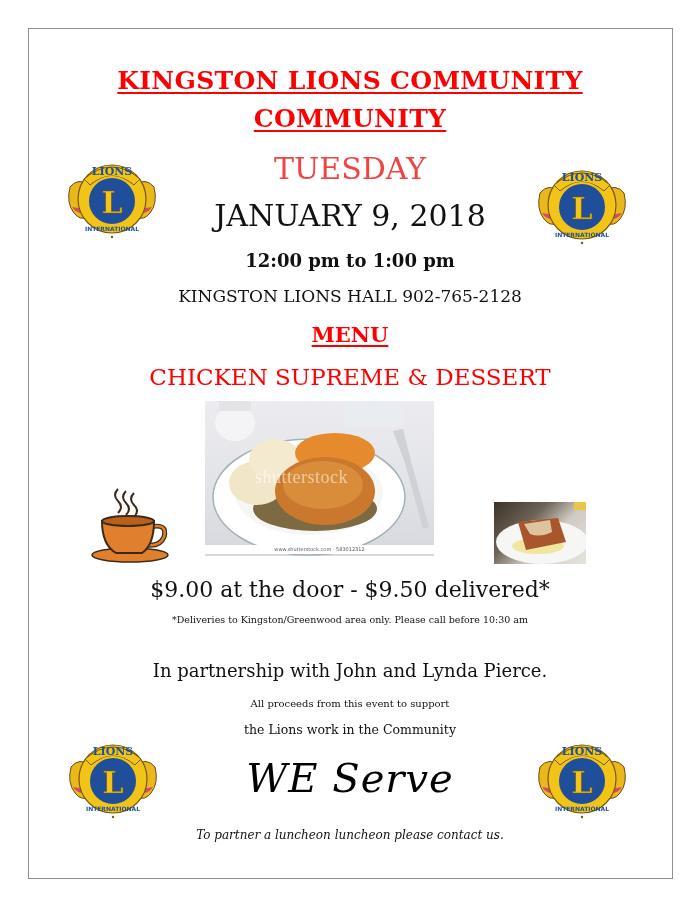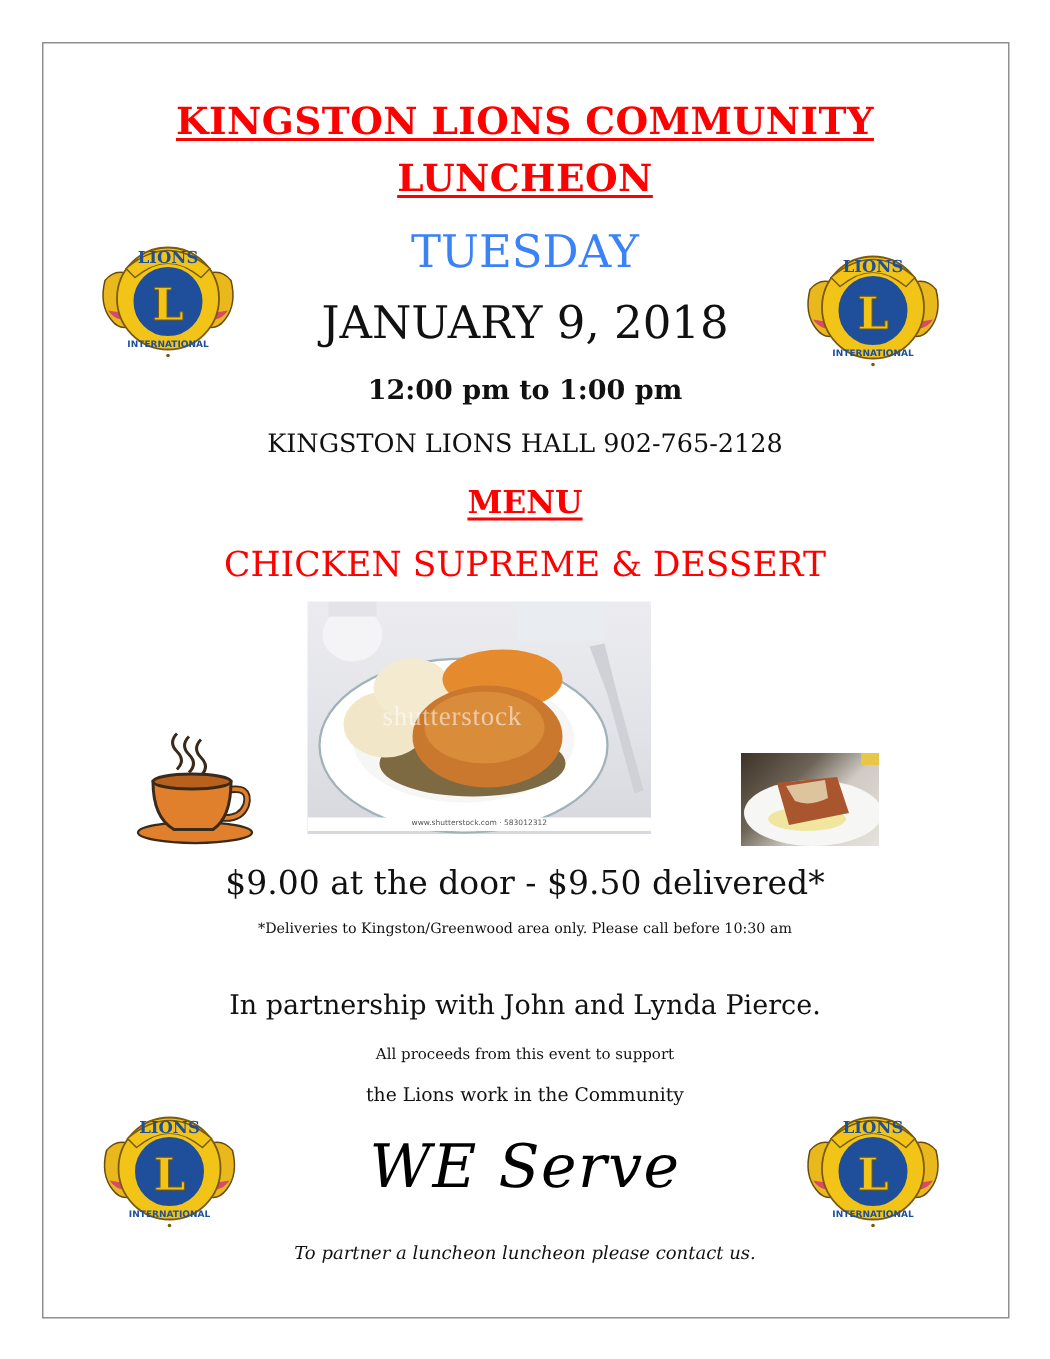--- a/index.html
+++ b/index.html
@@ -13,21 +13,21 @@
   .center-line { position: absolute; left: 0; width: 700px; text-align: center; white-space: nowrap; }
 
   .title {
     color: #ff0000; font-family: "DejaVu Serif", serif; font-weight: bold;
     font-size: 25px; letter-spacing: 0.3px; text-decoration: underline;
     text-decoration-thickness: 2px; text-underline-offset: 3px; line-height: 34px;
   }
   .t1 { top: 64px; }
   .t2 { top: 102px; }
 
-  .day { top: 149px; font-size: 30px; line-height: 40px; color: #3b82f6; }
+  .day { top: 149px; font-size: 30px; line-height: 40px; color: #ef4444; }
   .date { top: 196px; font-size: 30px; line-height: 40px; color: #111; }
   .time { top: 248px; font-size: 18px; font-weight: bold; line-height: 26px; }
   .venue-row { top: 284px; font-size: 17px; line-height: 24px; }
   .venue-row span { display: inline-block; }
   .venue-row .phone { }
 
   .menu-head {
     top: 320px; color: #ff0000; font-weight: bold; font-size: 21px; line-height: 30px;
     text-decoration: underline; text-decoration-thickness: 2px; text-underline-offset: 3px;
   }
@@ -78,21 +78,21 @@
     position: absolute; left: 494px; top: 502px; width: 92px; height: 62px; overflow: hidden;
     background: linear-gradient(135deg, #3c3227 0%, #6d6356 35%, #cfcac3 60%, #e6e3dd 100%);
   }
 </style>
 </head>
 <body>
 
 <div class="page-border"></div>
 
 <div class="center-line title t1">KINGSTON LIONS COMMUNITY</div>
-<div class="center-line title t2">LUNCHEON</div>
+<div class="center-line title t2">COMMUNITY</div>
 
 <svg width="0" height="0" style="position:absolute">
   <defs>
     <g id="lions-logo">
 
       <path d="M6 36 Q2 52 10 62 Q16 70 24 66 L30 56 L26 34 Q14 26 6 36 Z" fill="#e8b81c" stroke="#6b4a10" stroke-width="1"></path>
       <path d="M90 36 Q94 52 86 62 Q80 70 72 66 L66 56 L70 34 Q82 26 90 36 Z" fill="#e8b81c" stroke="#6b4a10" stroke-width="1"></path>
       <path d="M8 56 Q12 62 18 62 L20 58 Z" fill="#d94a6a"></path>
       <path d="M88 56 Q84 62 78 62 L76 58 Z" fill="#d94a6a"></path>
 

